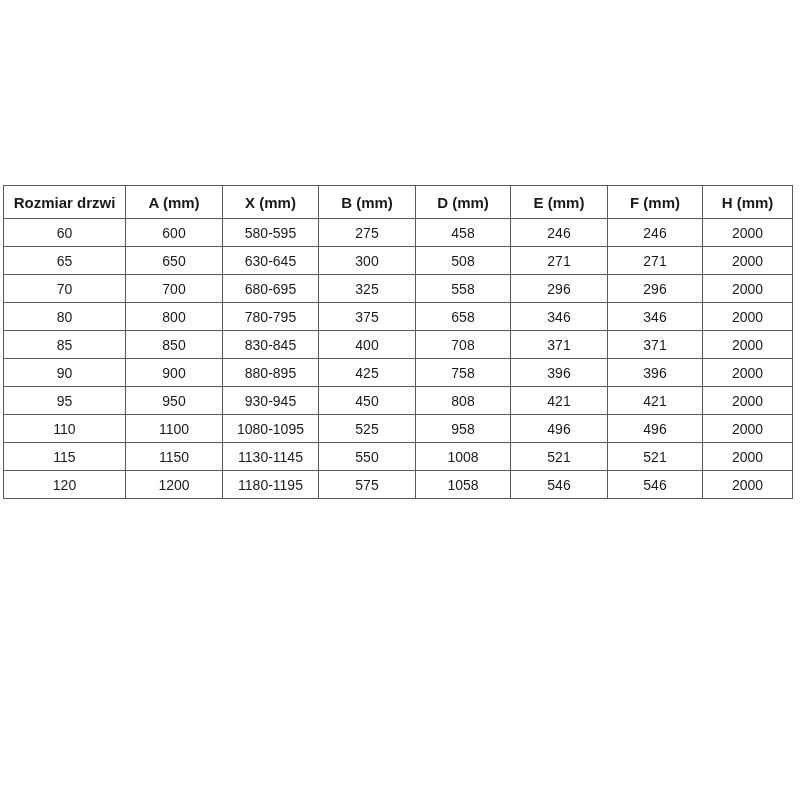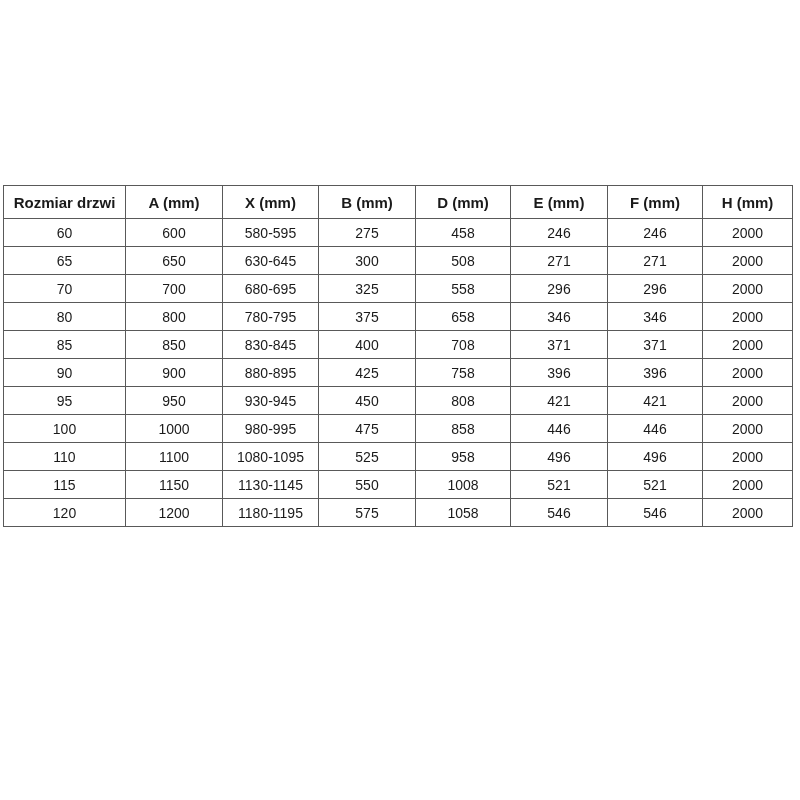--- a/index.html
+++ b/index.html
@@ -142,30 +142,20 @@
           <td>95</td>
           <td>950</td>
           <td>930-945</td>
           <td>450</td>
           <td>808</td>
           <td>421</td>
           <td>421</td>
           <td>2000</td>
         </tr>
         <tr>
-          <td>100</td>
-          <td>1000</td>
-          <td>980-995</td>
-          <td>475</td>
-          <td>858</td>
-          <td>446</td>
-          <td>446</td>
-          <td>2000</td>
-        </tr>
-        <tr>
           <td>110</td>
           <td>1100</td>
           <td>1080-1095</td>
           <td>525</td>
           <td>958</td>
           <td>496</td>
           <td>496</td>
           <td>2000</td>
         </tr>
         <tr>

